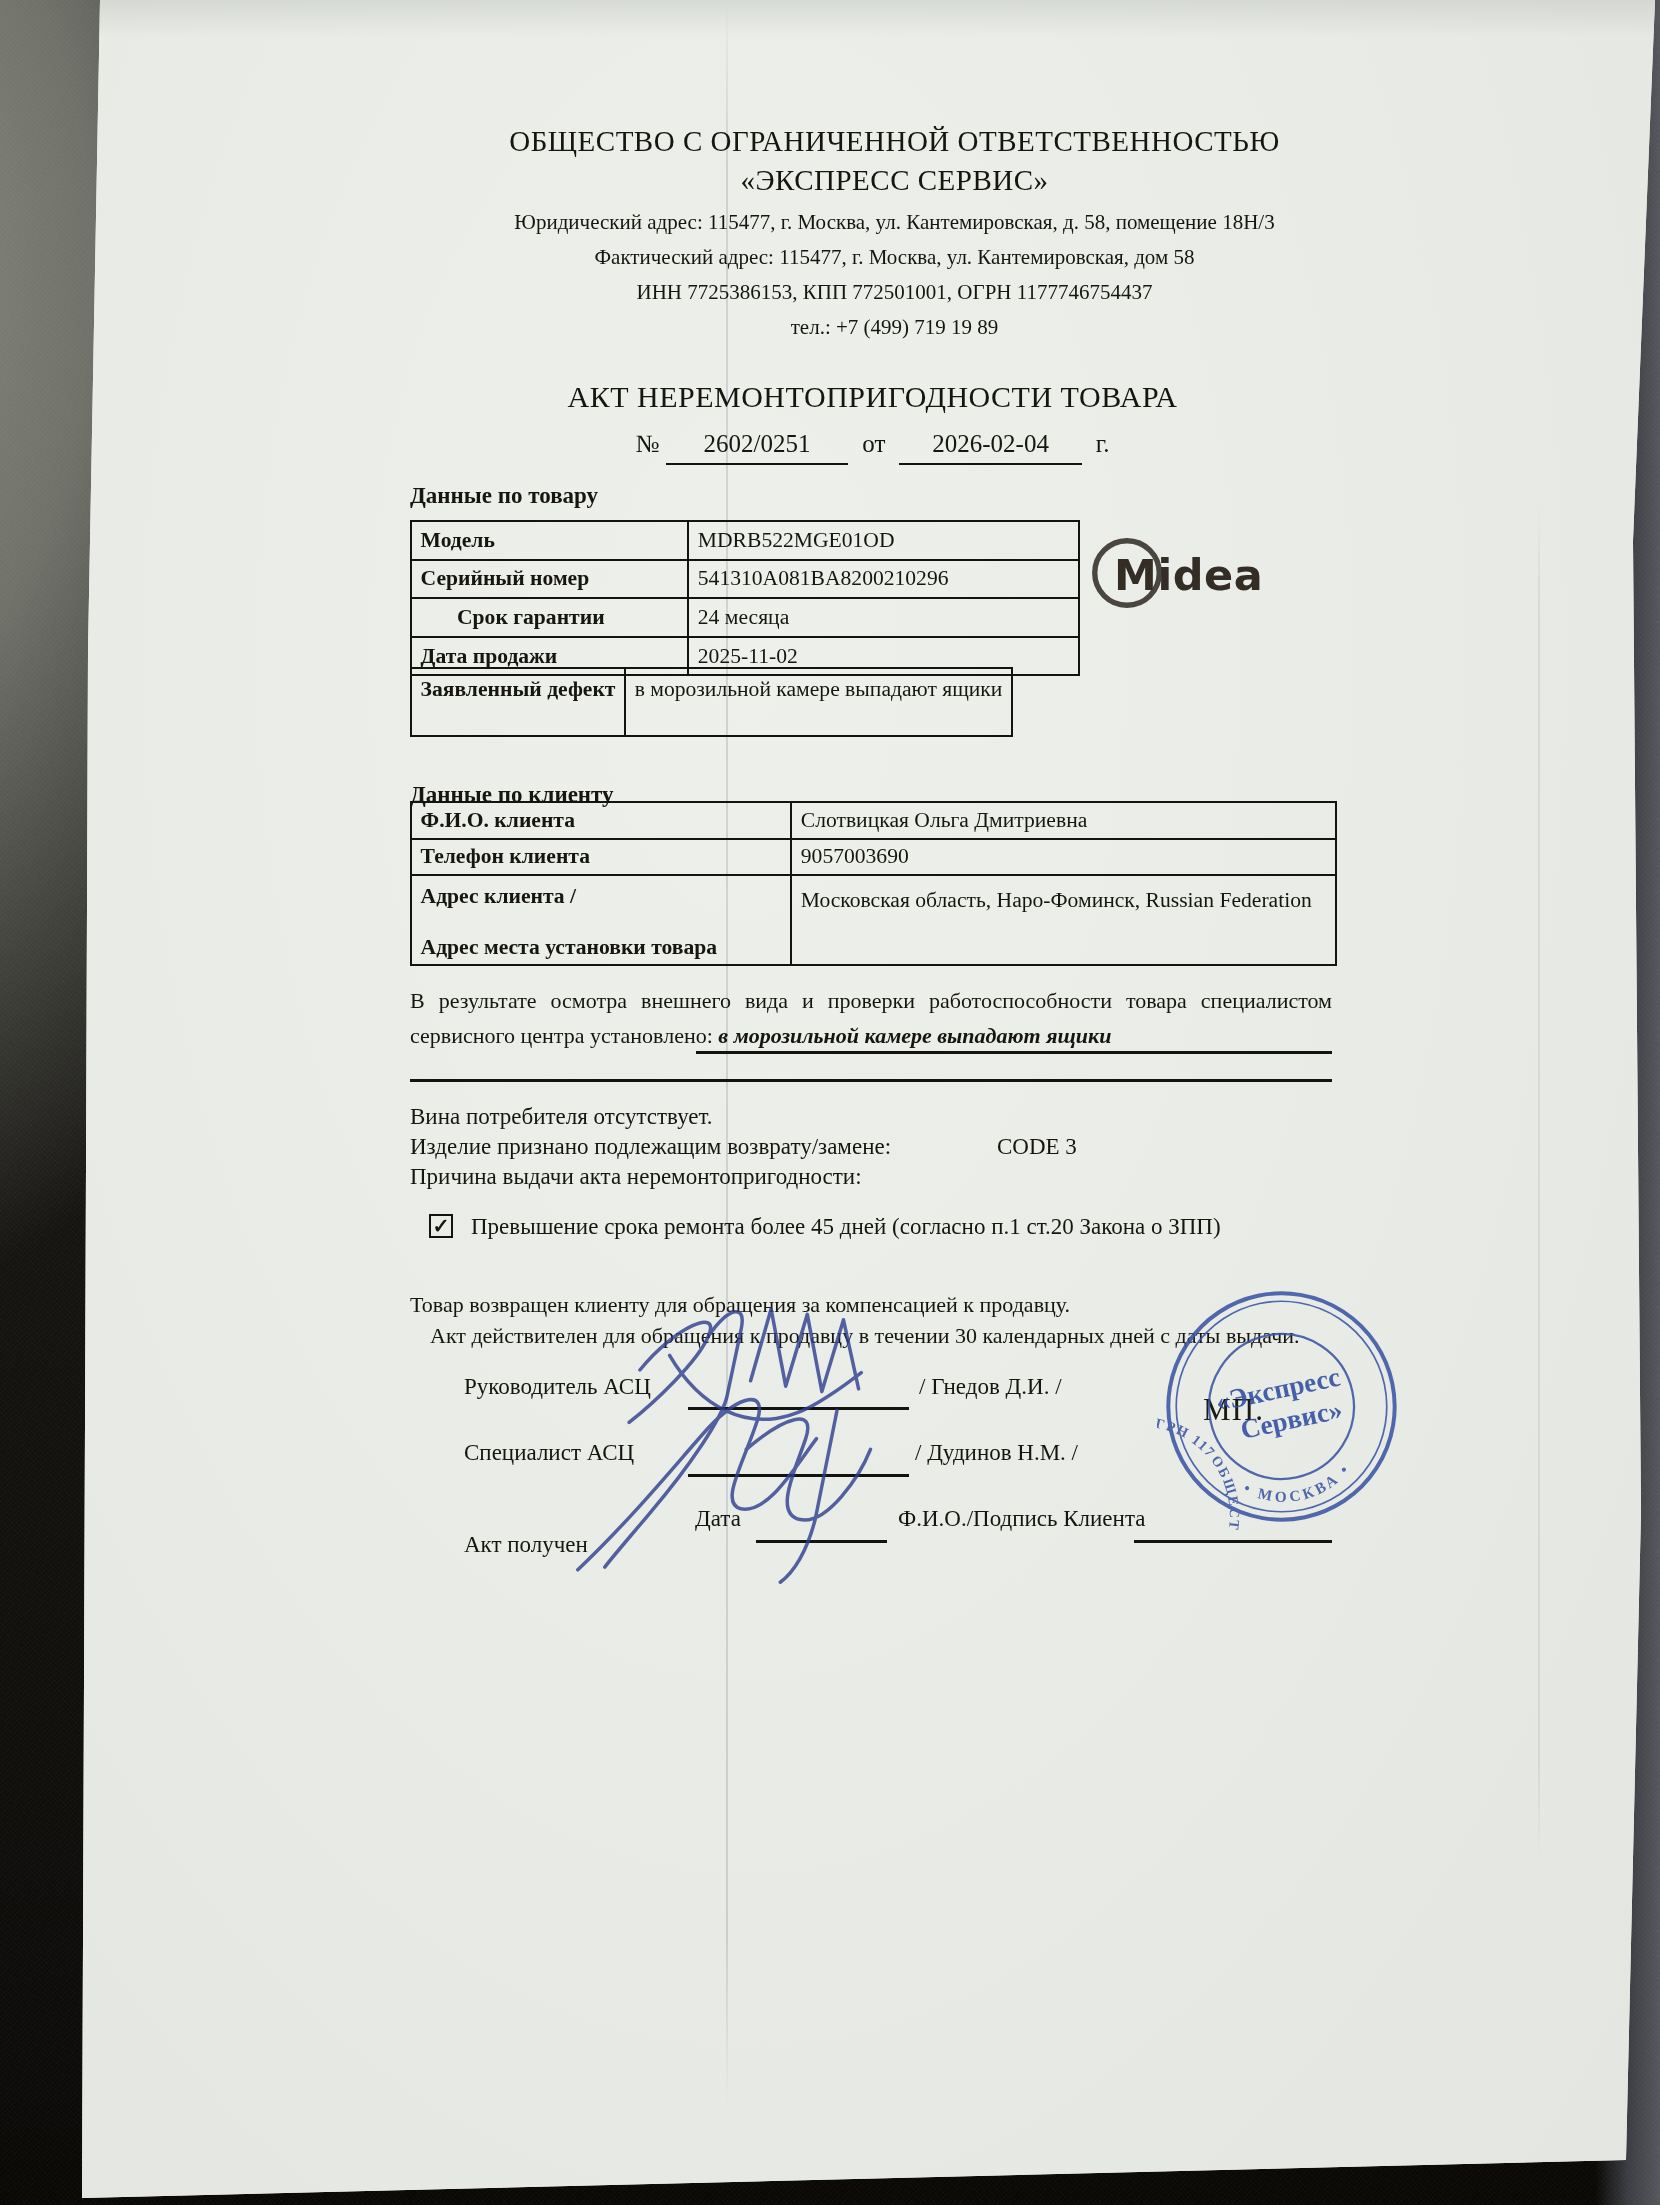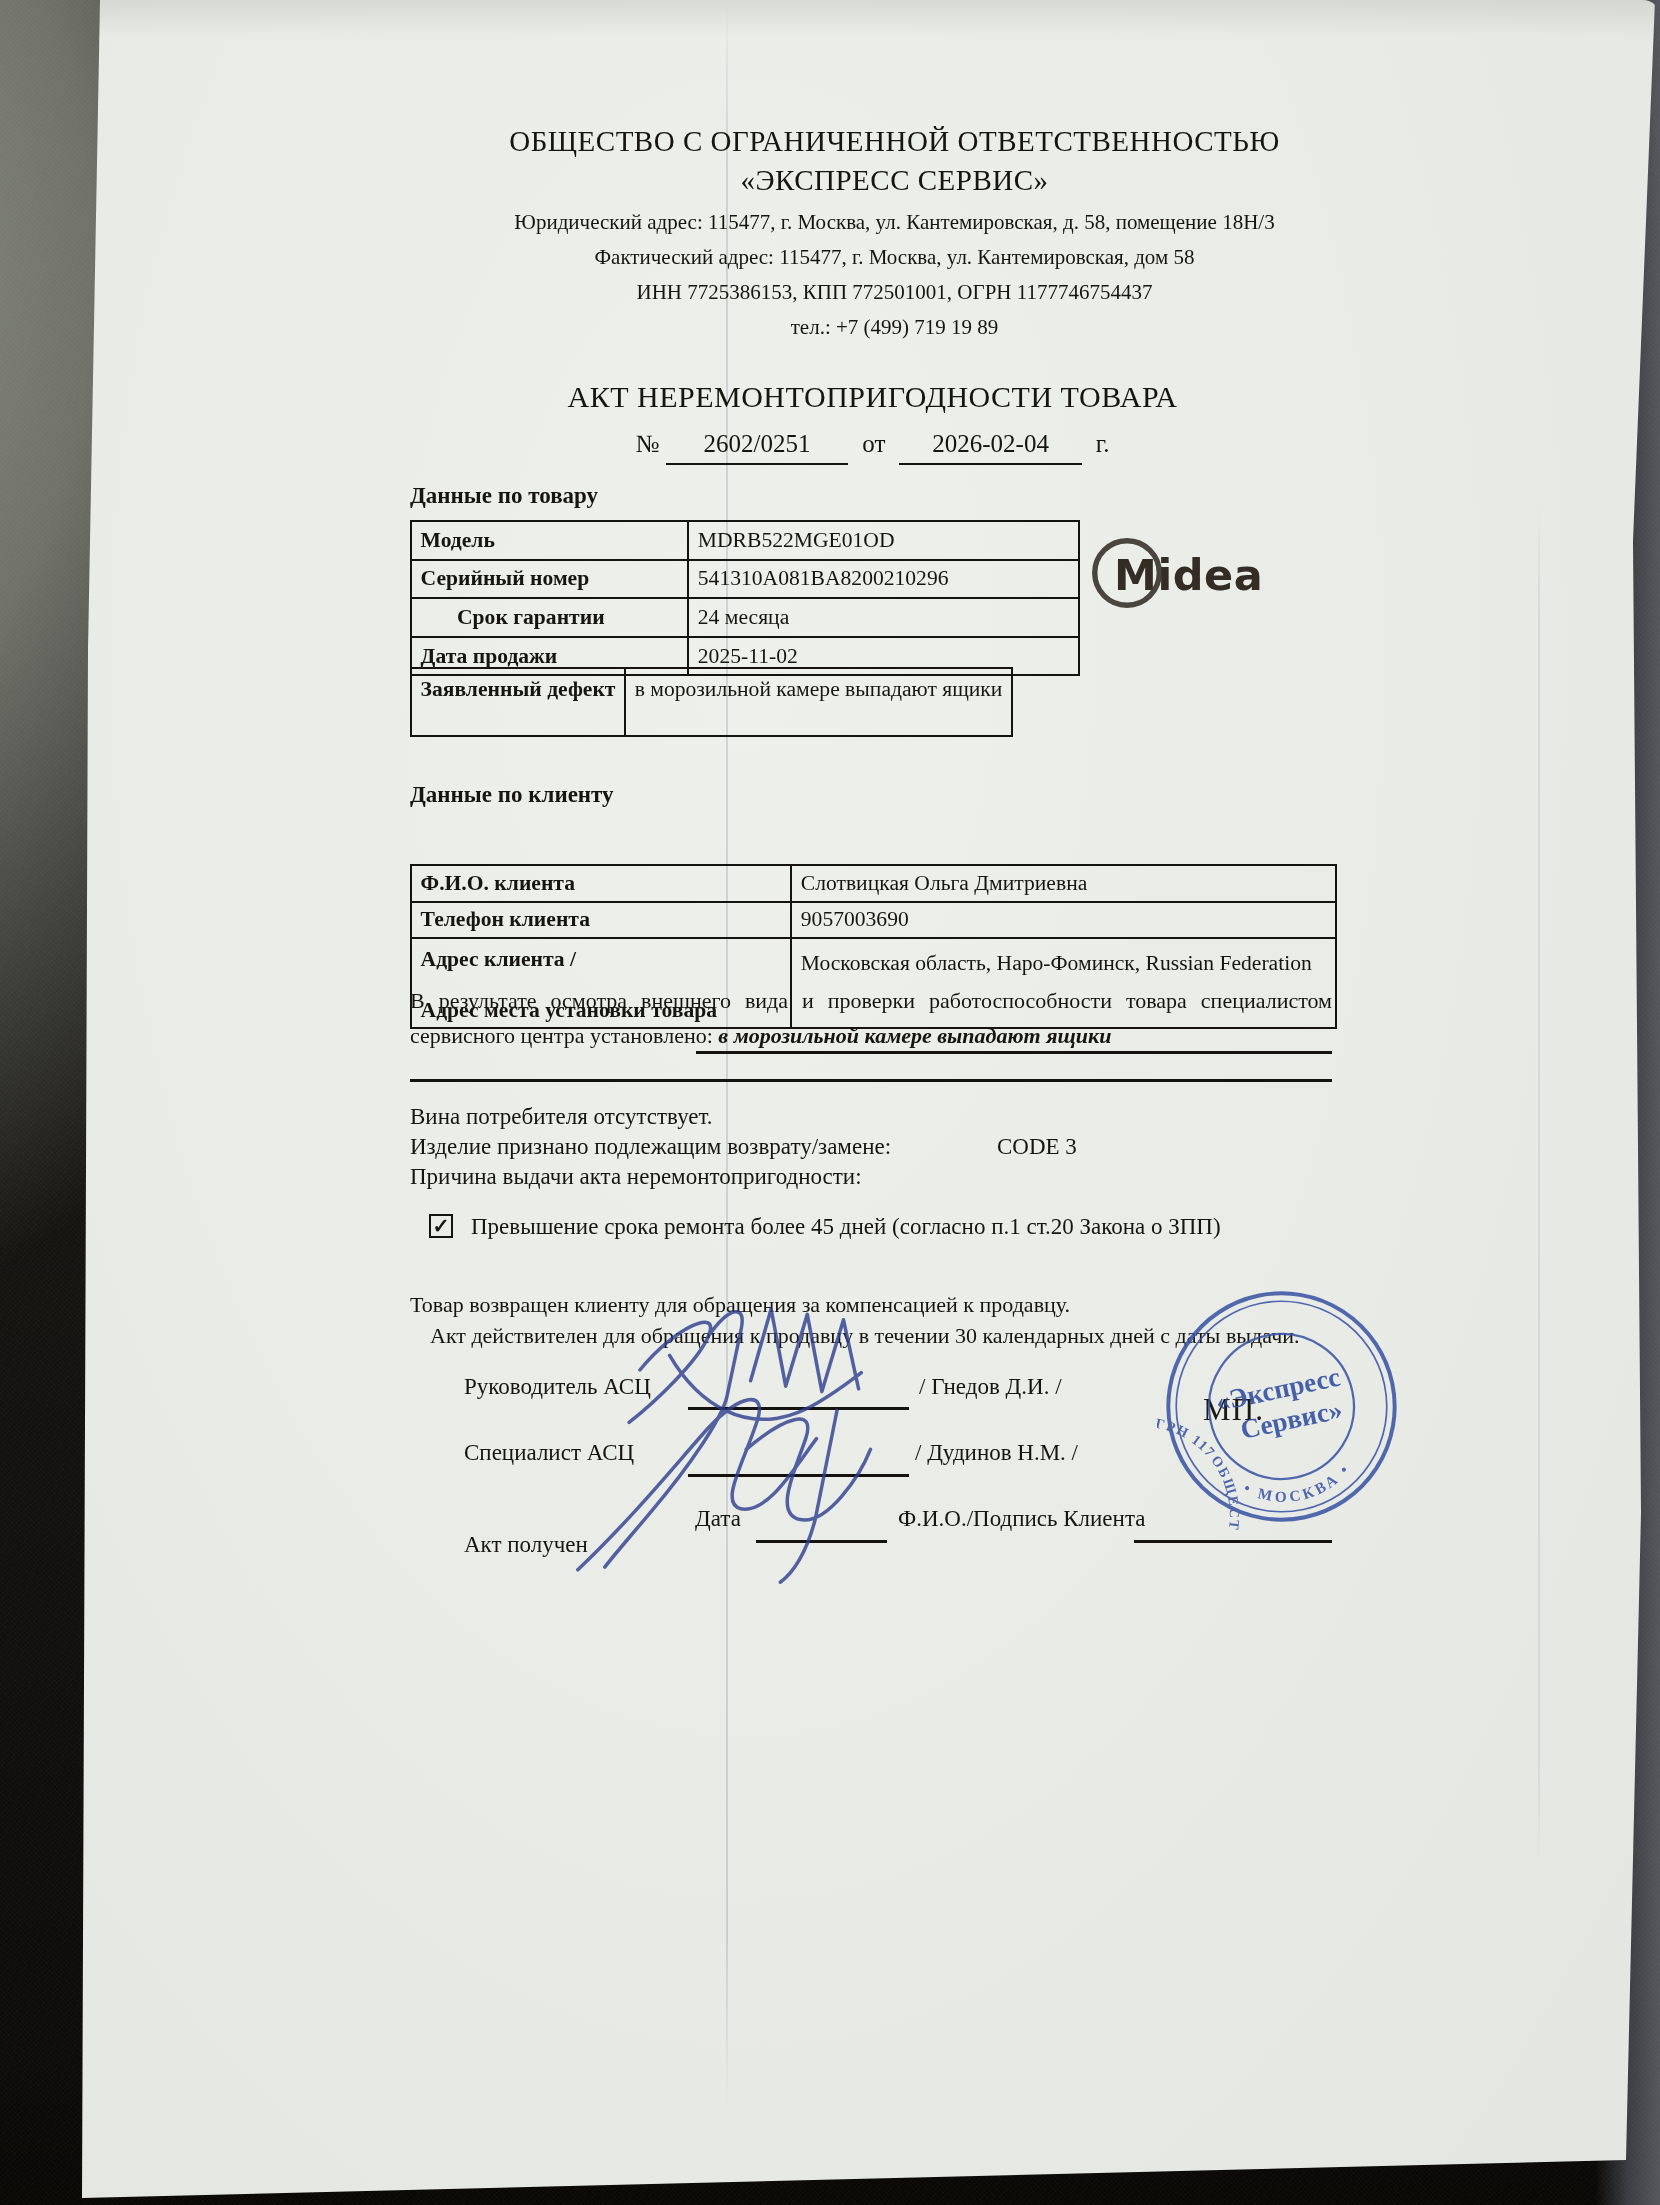--- a/index.html
+++ b/index.html
@@ -25,21 +25,20 @@
   }
   
   .paper{
     position:absolute;inset:0;
     clip-path:polygon(100px 0px, 1655px 0px, 1633px 541px, 1641px 1513px, 1626px 2160px, 82px 2198px, 88px 649px);
     background-color:#e8ebe6;
     background-image:
       linear-gradient(90deg, rgba(95,100,90,0.25) 0px, rgba(95,100,90,0) 25px),
       linear-gradient(180deg, rgba(120,125,115,0.16) 0px, rgba(0,0,0,0) 38px),
       radial-gradient(ellipse at 45% 30%, #edf0eb 0%, #e7eae5 60%, #e3e6e0 100%);
-    border-radius: 17px;
   }
   .crease{position:absolute;width:1.6px;
     background:linear-gradient(180deg, rgba(100,110,128,0) 0%, rgba(100,110,128,0.22) 8%, rgba(100,110,128,0.22) 92%, rgba(100,110,128,0) 100%);}
   .abs{position:absolute;}
   .txt{color:#17150f;}
   .center{text-align:center;}
   
   .org-line{font-size:29px;line-height:39px;letter-spacing:0.5px;}
   .addr-line{font-size:21px;line-height:35px;}
   .doc-title{font-size:30px;line-height:38px;font-weight:normal;letter-spacing:0.5px;}
@@ -126,21 +125,21 @@
     </tbody>
   </table>
 
   <svg class="abs" style="left:1078px;top:530px;" width="227" height="86" viewBox="0 0 420 160">
     <circle cx="90" cy="80" r="60" fill="none" stroke="#332d26" stroke-width="10" opacity="0.88"></circle>
     <text x="66" y="112" font-family="DejaVu Sans, sans-serif" font-size="80" font-weight="bold" fill="#332d26" letter-spacing="1">Midea</text>
   </svg>
 
   <div class="abs sect-heading txt" style="left:410px;top:782px;">Данные по клиенту</div>
 
-  <table class="tbl abs" style="left:410px;top:864px;">
+  <table class="tbl abs" style="left:410px;top:801px;">
     <tbody>
       <tr>
         <td class="lbl" style="width:361px;height:26px;">Ф.И.О. клиента</td>
         <td style="width:526px;">Слотвицкая Ольга Дмитриевна</td>
       </tr>
       <tr>
         <td class="lbl" style="height:26px;">Телефон клиента</td>
         <td>9057003690</td>
       </tr>
       <tr>

